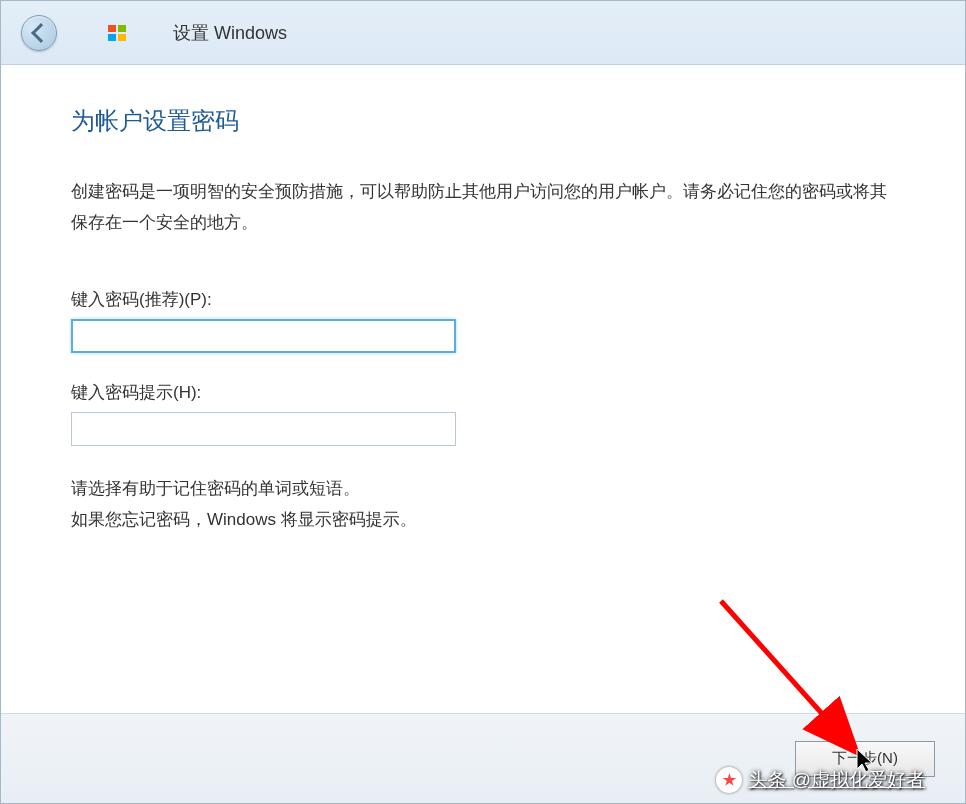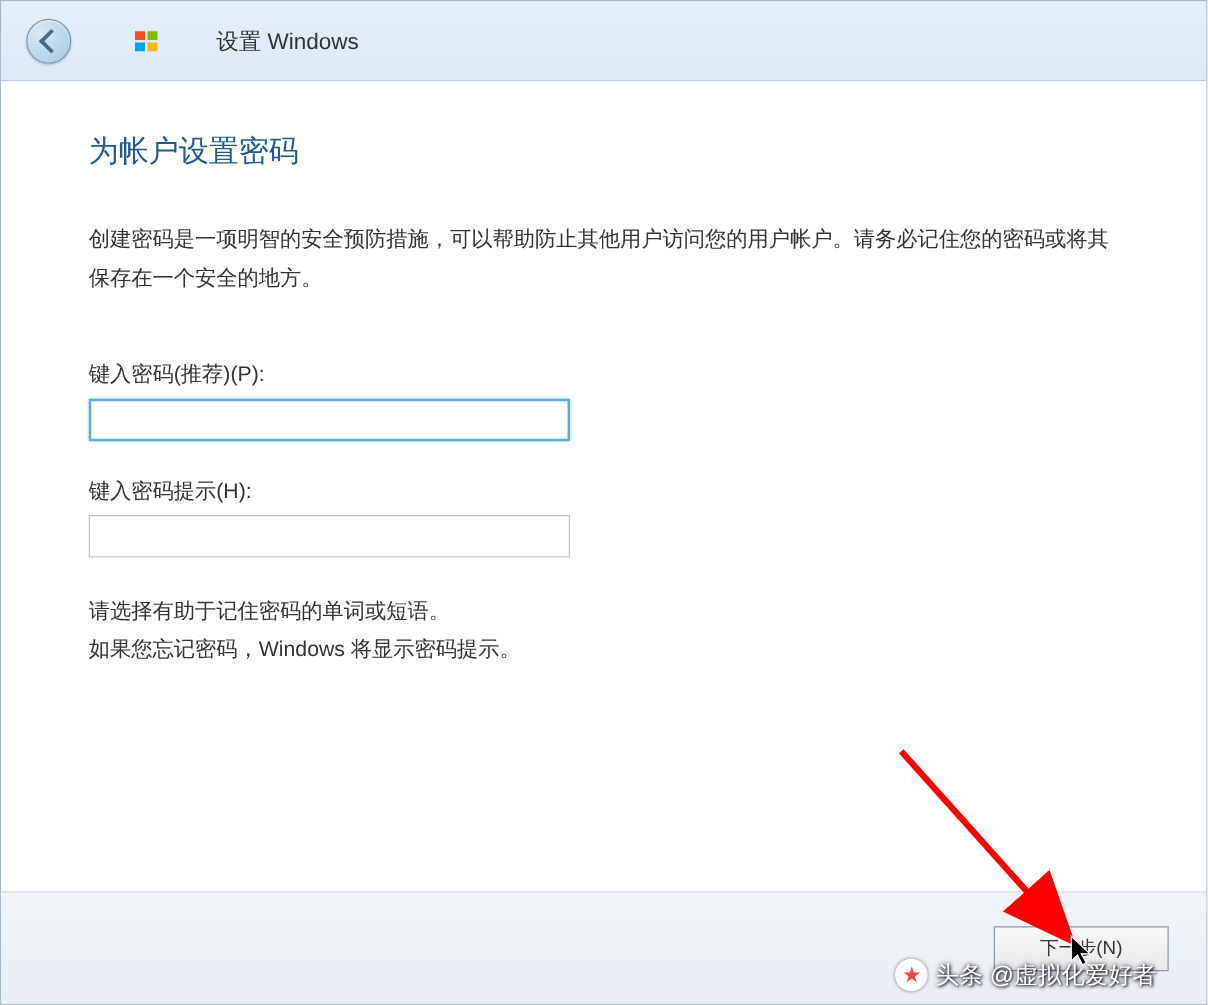--- a/index.html
+++ b/index.html
@@ -177,20 +177,21 @@
       position: absolute;
       bottom: 10px;
       right: 40px;
       font-size: 19px;
       color: #ffffff;
       text-shadow: 0 0 4px rgba(0,0,0,0.9), 1px 1px 2px rgba(0,0,0,0.8);
       z-index: 102;
       display: flex;
       align-items: center;
       gap: 6px;
+      text-decoration: underline;
     }
     
     .watermark-icon {
       width: 26px;
       height: 26px;
       background: #ffffff;
       border-radius: 50%;
       display: inline-flex;
       align-items: center;
       justify-content: center;

